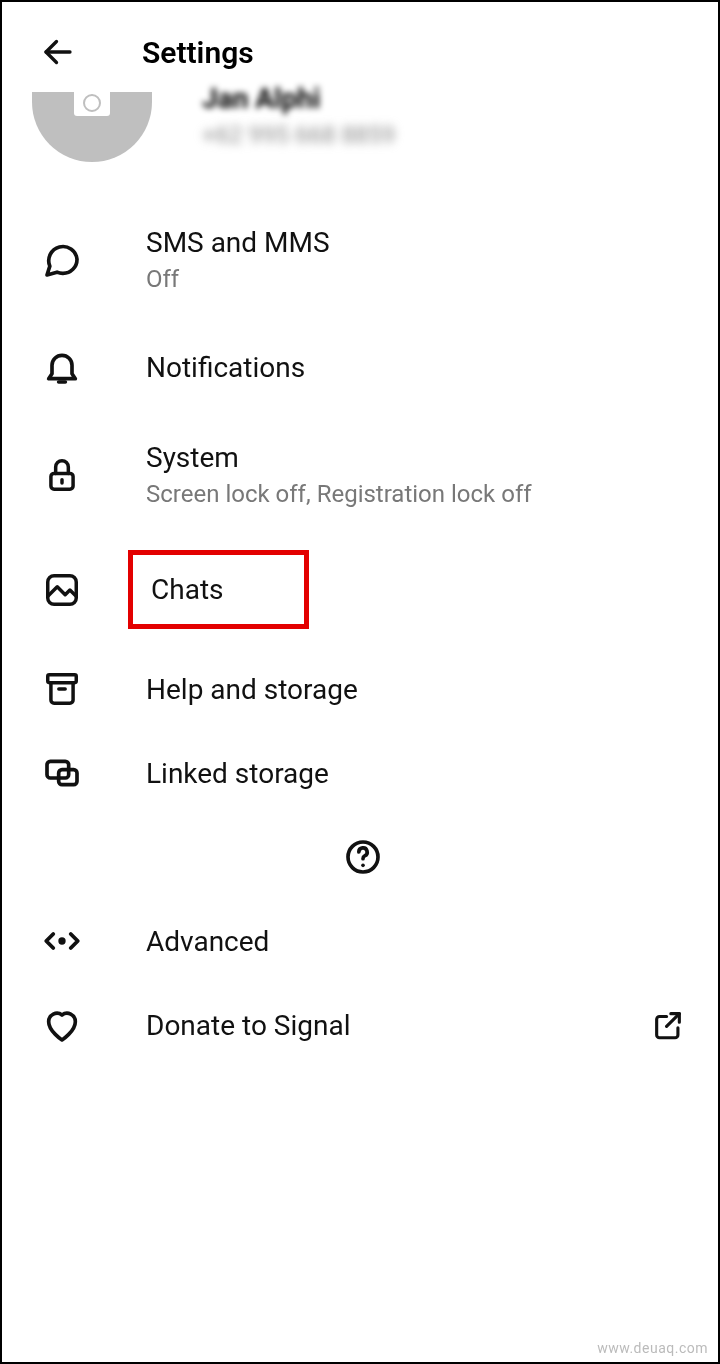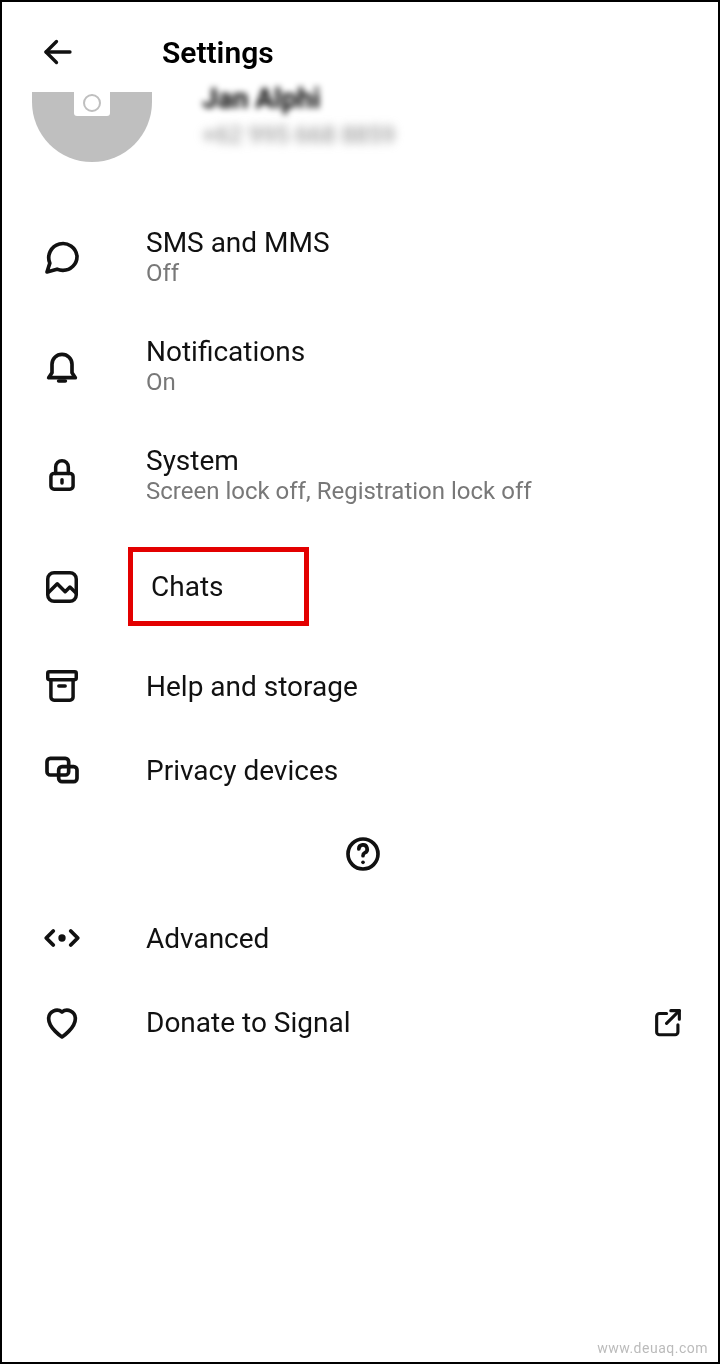--- a/index.html
+++ b/index.html
@@ -1,34 +1,34 @@
 <!DOCTYPE html>
 <html><head>
 <meta charset="utf-8">
 <style>
   * { box-sizing: border-box; margin: 0; padding: 0; }
   html, body { width: 720px; height: 1364px; font-family: -apple-system, Roboto, Arial, sans-serif; background: #fff; color: #000; }
   .frame { width: 720px; height: 1364px; border: 2px solid #000; position: relative; overflow: hidden; background: #fff; }
   .header { display: flex; align-items: center; padding: 30px 30px 30px 36px; }
   .header .back { width: 40px; height: 40px; display: flex; align-items: center; justify-content: center; }
-  .header .title { font-size: 30px; font-weight: 600; margin-left: 84px; }
+  .header .title { font-size: 30px; font-weight: 600; margin-left: 64px; }
   .profile { display: flex; align-items: center; padding: 0 30px 40px 30px; margin-top: -10px; }
   .avatar { width: 120px; height: 70px; border-radius: 0 0 60px 60px; background: #bfbfbf; position: relative; display:flex; align-items:flex-start; justify-content:center; }
   .avatar .cam { width: 36px; height: 28px; background:#fff; border-radius:3px; margin-top:-4px; position:relative; }
   .avatar .cam::after { content:""; position:absolute; top:6px; left:50%; transform:translateX(-50%); width:14px; height:14px; border:2px solid #bfbfbf; border-radius:50%; }
   .profile-text { margin-left: 50px; }
   .profile-name { font-size: 28px; font-weight: 700; filter: blur(3px); margin-top:-24px;}
   .profile-sub { font-size: 24px; color:#8a8a8a; filter: blur(5px); margin-top:6px;}
   .list { }
   .item { display: flex; align-items: center; padding: 24px 30px 24px 36px; min-height: 100px; justify-content: center; }
   .item.small { min-height: 80px; padding-top:18px; padding-bottom:18px; }
   .icon-slot { width: 48px; height: 48px; display:flex; align-items:center; justify-content:center; flex-shrink:0; }
   .item-body { margin-left: 60px; flex: 1; }
   .item-title { font-size: 28px; color: #111; }
-  .item-sub { font-size: 24px; color: #787878; }
+  .item-sub { font-size: 24px; color: #787878; margin-top: 6px; }
   .external { width:40px; height:40px; display:flex; align-items:center; justify-content:center; }
   .highlight { border: 5px solid #e30000; padding: 18px 80px 18px 18px; margin-left: -18px; display:inline-block; }
   .watermark { position:absolute; bottom:6px; right:10px; font-size:14px; color:#bbb; letter-spacing:0.5px; }
   svg { stroke:#111; stroke-width:2.2; fill:none; stroke-linecap:round; stroke-linejoin:round; }
 </style>
 </head>
 <body>
 
 <div class="frame">
 
@@ -68,21 +68,20 @@
 
     <div class="item">
       <div class="icon-slot">
         <svg width="40" height="40" viewBox="0 0 24 24">
             <path d="M18 16v-5a6 6 0 0 0-12 0v5l-2 3h16z"></path>
             <line x1="10" y1="21" x2="14" y2="21"></line>
           </svg>
       </div>
       <div class="item-body">
         <div class="item-title">Notifications</div>
-        <div class="item-sub">On</div>
       </div>
     </div>
 
     <div class="item">
       <div class="icon-slot">
         <svg width="38" height="38" viewBox="0 0 24 24">
             <rect x="5" y="11" width="14" height="10" rx="2"></rect>
             <path d="M8 11V7a4 4 0 0 1 8 0v4"></path>
             <line x1="12" y1="15" x2="12" y2="17"></line>
           </svg>
@@ -122,21 +121,21 @@
     </div>
 
     <div class="item small">
       <div class="icon-slot">
         <svg width="40" height="40" viewBox="0 0 24 24">
             <rect x="3" y="5" width="13" height="10" rx="2"></rect>
             <rect x="10" y="10" width="11" height="9" rx="2"></rect>
           </svg>
       </div>
       <div class="item-body">
-        <div class="item-title">Privacy devices</div>
+        <div class="item-title">Linked storage</div>
       </div>
     </div>
 
     <div class="item small">
       <div class="icon-slot">
         <svg width="40" height="40" viewBox="0 0 24 24">
             <circle cx="12" cy="12" r="9"></circle>
             <path d="M9.5 9a2.5 2.5 0 1 1 3.5 2.3c-.8.4-1 1-1 1.7"></path>
             <line x1="12" y1="17" x2="12" y2="17.01"></line>
           </svg>

